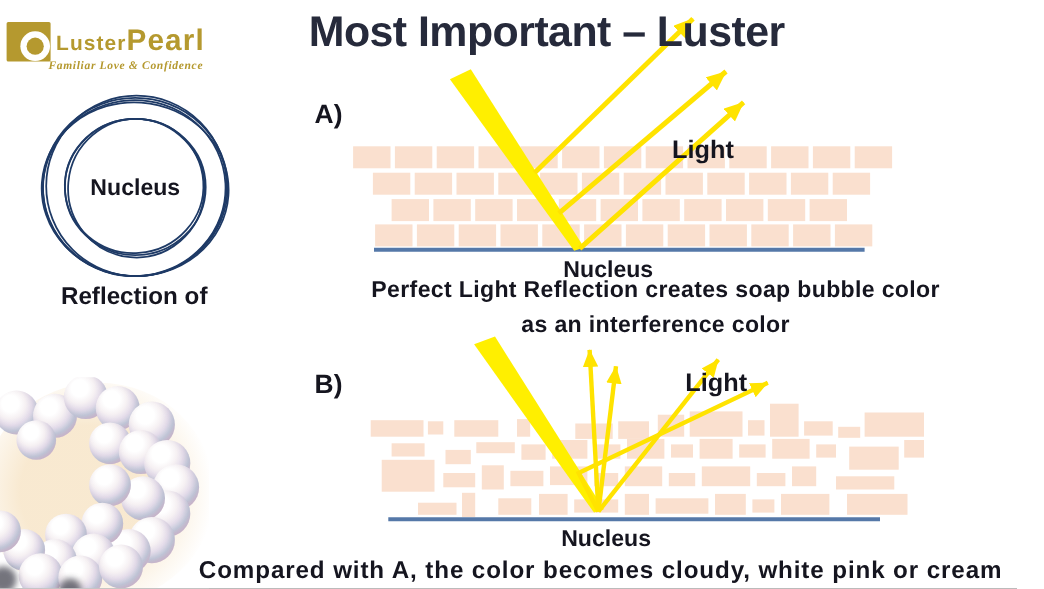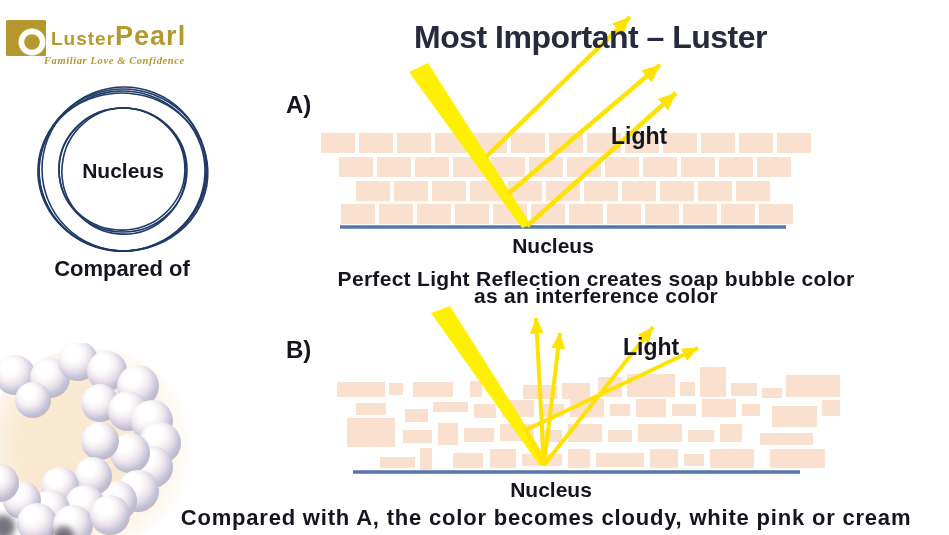--- a/index.html
+++ b/index.html
@@ -10,32 +10,32 @@
   .abs{position:absolute;}
   .label{position:absolute;font-weight:bold;color:var(--body,#15151f);white-space:nowrap;}
   .centered{text-align:center;white-space:normal;}
   .brand{left:51px;top:21px;display:flex;align-items:baseline;color:var(--gold,#b5992f);letter-spacing:1px;}
   .brand .p1{font-size:19px;font-weight:bold;}
   .brand .p2{font-size:27px;font-weight:bold;}
   .tagline{left:44px;top:55px;font-family:"Liberation Serif",serif;font-style:italic;font-size:10.5px;
            letter-spacing:0.6px;color:var(--gold,#b5992f);font-weight:bold;}
 
   
-  .title{left:227px;top:19px;width:540px;text-align:right;font-size:32px;letter-spacing:-0.5px;
+  .title{left:227px;top:8px;width:540px;text-align:center;font-size:39px;letter-spacing:-0.5px;
          color:var(--title,#262a3b);z-index:5;}
 
   
   .nucleus-center-label{left:63px;top:159px;width:120px;font-size:21px;text-align:center;z-index:4;}
   .circle-caption{left:8px;top:256px;width:228px;font-size:22px;line-height:25px;z-index:4;}
 
   
   .a-label{left:286px;top:91px;font-size:24px;z-index:4;}
   .a-light{left:611px;top:123px;font-size:23px;z-index:4;}
   .a-nucleus{left:453px;top:234px;width:200px;font-size:21px;z-index:4;}
-  .a-cap1{left:246px;top:267px;width:700px;font-size:21px;letter-spacing:0.3px;z-index:4;}
+  .a-cap1{left:246px;top:252px;width:700px;font-size:21px;letter-spacing:0.3px;z-index:4;}
   .a-cap2{left:246px;top:284px;width:700px;font-size:21px;letter-spacing:0.3px;z-index:4;}
 
   
   .b-label{left:286px;top:336px;font-size:24px;z-index:4;}
   .b-light{left:623px;top:334px;font-size:23px;z-index:4;}
   .b-nucleus{left:451px;top:478px;width:200px;font-size:21px;z-index:4;}
   .b-cap{left:140px;top:505px;width:812px;font-size:22px;letter-spacing:0.8px;z-index:4;}
 
   
   svg.overlay{position:absolute;left:0;top:0;z-index:2;pointer-events:none;}
@@ -243,21 +243,21 @@
   <div class="abs brand">
     <span class="p1">Luster</span>
       <span class="p2">Pearl</span>
   </div>
   <div class="label tagline">Familiar Love &amp; Confidence</div>
 
   <div class="label title">Most Important – Luster</div>
 
   <div class="label nucleus-center-label">Nucleus</div>
   <div class="label circle-caption centered">
-    <span>Compared of</span><br>
+    <span>Reflection of</span><br>
   </div>
 
   <div class="label a-label">A)</div>
   <div class="label a-light">Light</div>
   <div class="label a-nucleus centered">Nucleus</div>
   <div class="label a-cap1 centered">Perfect Light Reflection creates soap bubble color</div>
   <div class="label a-cap2 centered">as an interference color</div>
 
   <div class="label b-label">B)</div>
   <div class="label b-light">Light</div>

